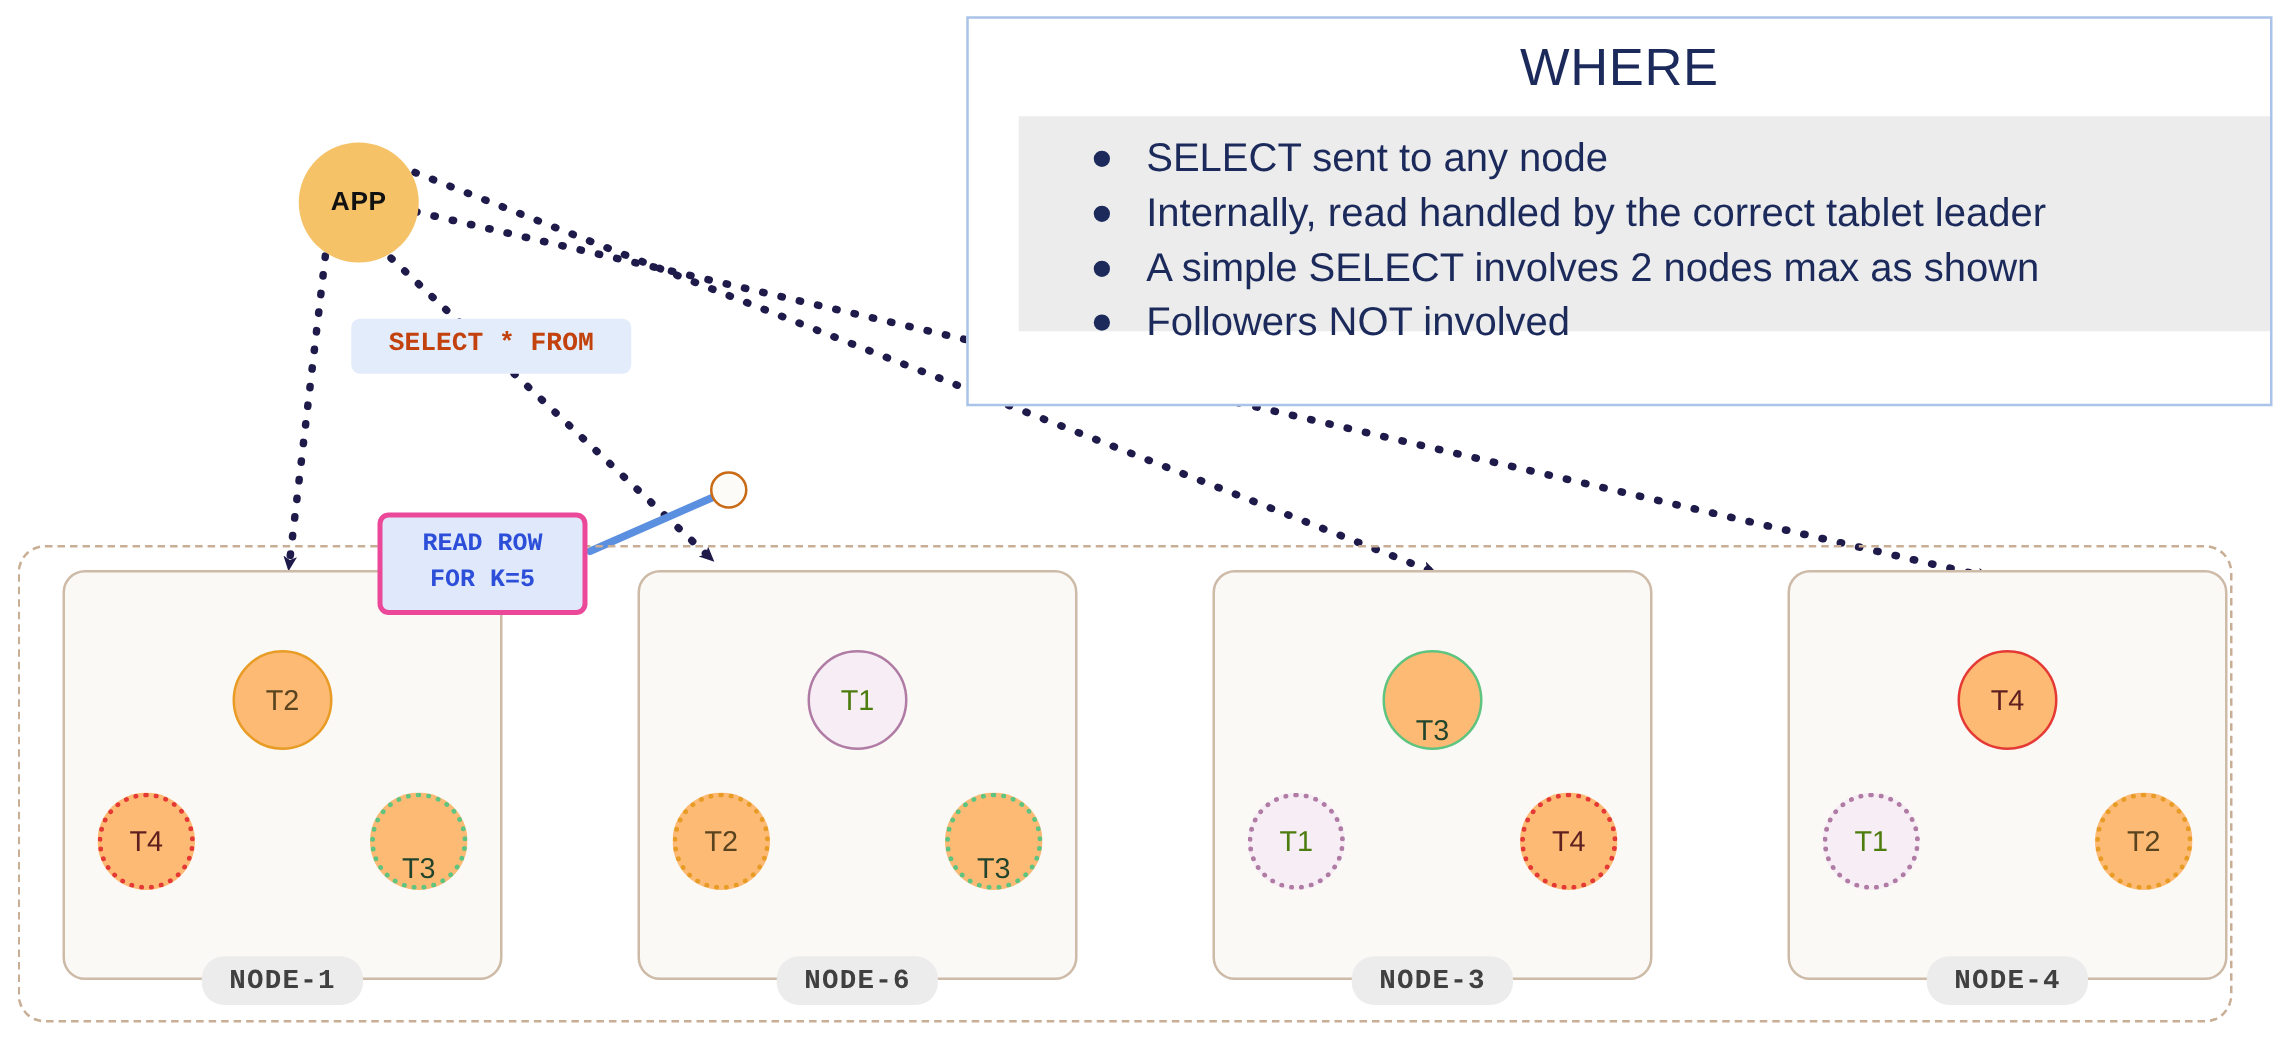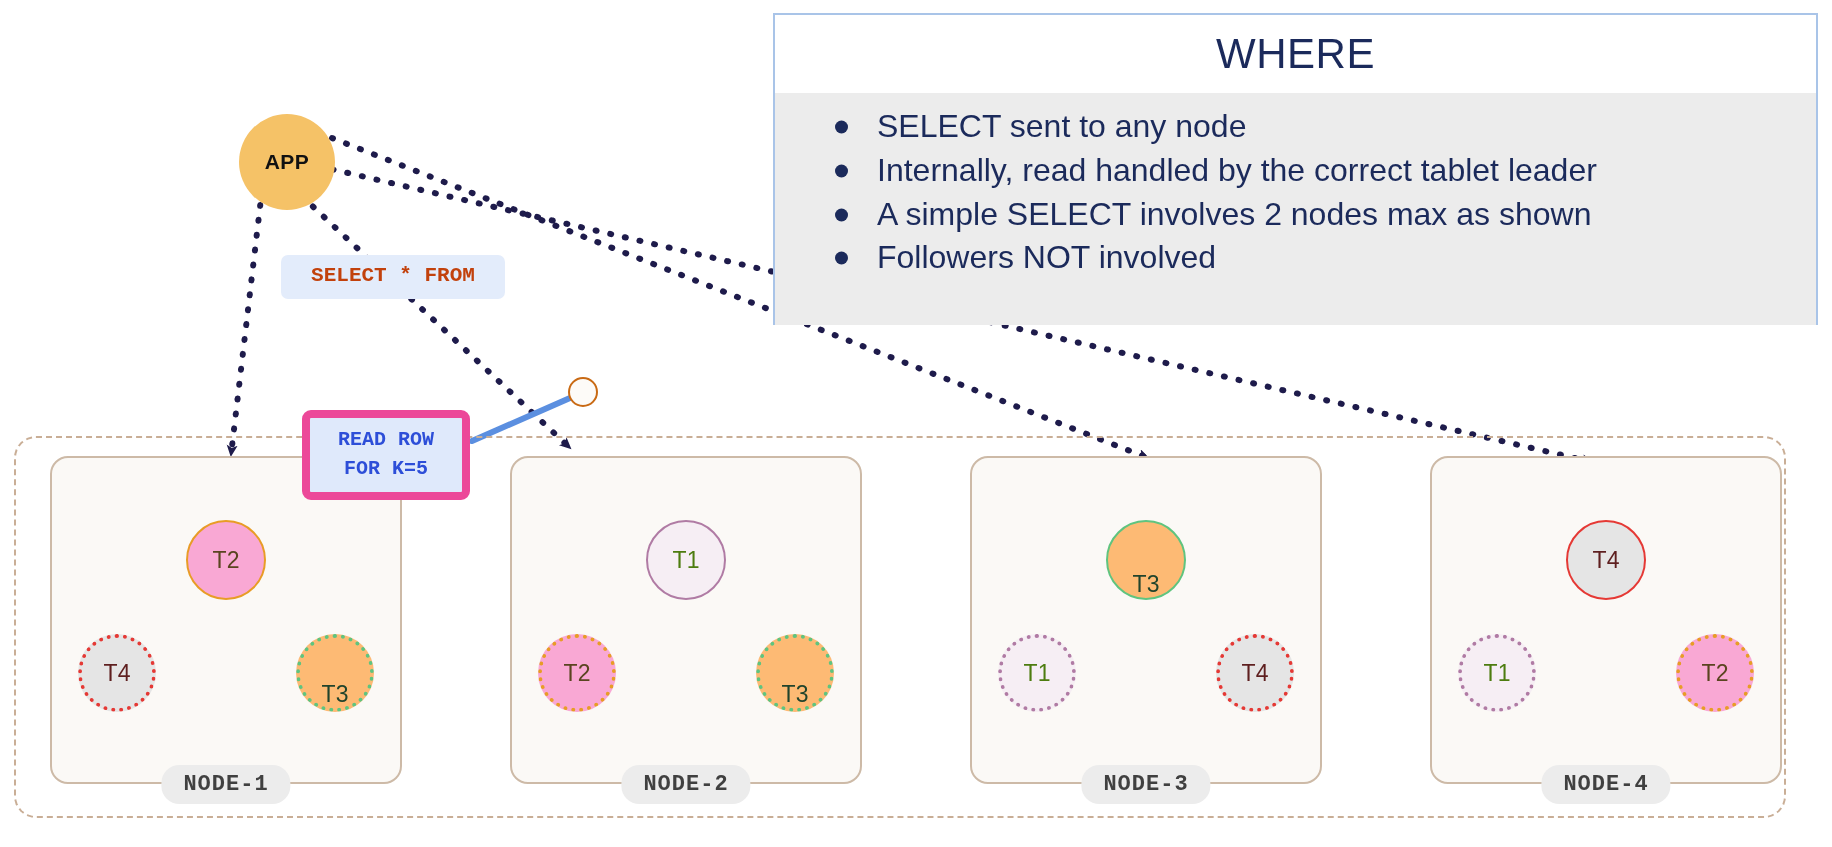--- a/index.html
+++ b/index.html
@@ -24,21 +24,21 @@
   
   #reads-panel{
     position:absolute;left:773px;top:13px;width:1045px;height:312px;
     border:2px solid #a9c4e8;background:#ffffff;box-sizing:border-box;
   }
   #reads-title{
     height:78px;line-height:78px;text-align:center;
     font-size:42px;color:#1b2a5b;font-weight:400;letter-spacing:.5px;
   }
   #reads-body{
-    background:#ececec;height:232px;padding:10px 0 0 0;box-sizing:border-box;
+    background:#ececec;height:172px;padding:10px 0 0 0;box-sizing:border-box;margin-left:40px;
   }
   #reads-body ul{margin:0;padding:2px 0 0 52px;list-style:none;}
   #reads-body li{
     font-size:32px;color:#1b2a5b;line-height:1.37;
     position:relative;padding-left:50px;white-space:nowrap;
   }
   #reads-body li .bullet{
     position:absolute;left:8px;top:50%;transform:translateY(-50%);
     width:13px;height:13px;border-radius:50%;background:#1b2a5b;display:block;
   }
@@ -82,33 +82,33 @@
 
   
   .tablet{
     position:absolute;border-radius:50%;
     display:flex;align-items:center;justify-content:center;
     font-size:23px;box-sizing:border-box;
   }
   .tablet.leader{width:80px;height:80px;border-width:2.5px;border-style:solid;}
   .tablet.follower{width:78px;height:78px;border-width:4px;border-style:dotted;}
 
-  .t-orange{background:#f9a8d4;border-color:#e89c26;color:#5a4420;}
+  .t-orange{background:#fdba74;border-color:#e89c26;color:#5a4420;}
   .t-purple{background:#f6eef4;border-color:#b07ba4;color:#4d7c0f;}
   .t-green{background:#fdba74;border-color:#5fc47f;color:#21442c;align-items:flex-end;}
-  .t-red{background:#e5e5e5;border-color:#e53935;color:#5e1f1f;text-align:center;}
+  .t-red{background:#fdba74;border-color:#e53935;color:#5e1f1f;text-align:center;}
 
   .slot-top{left:50%;transform:translateX(-50%);top:62px;}
   .slot-bl{left:26px;top:176px;}
   .slot-br{right:26px;top:176px;}
 
   
   #read-callout{
     position:absolute;left:302px;top:410px;width:168px;
-    background:#dfe9fb;border:8px solid #ec4899;border-radius:9px;
+    background:#dfe9fb;border:4px solid #ec4899;border-radius:9px;
     font-family:"Liberation Mono", monospace;font-weight:bold;font-size:20px;
     color:#2d4ed8;text-align:center;line-height:1.45;padding:7px 0 9px;
     box-sizing:border-box;z-index:6;
   }
 
   
   #entry-port{
     position:absolute;left:568px;top:377px;width:30px;height:30px;
     border-radius:50%;background:#fdfbf8;border:2.5px solid #c96a14;
     box-sizing:border-box;z-index:5;
@@ -192,21 +192,21 @@
   <div class="node" id="node-2">
     <div class="tablet leader t-purple slot-top">
       <span>T1</span>
     </div>
     <div class="tablet follower t-orange slot-bl">
       <span>T2</span>
     </div>
     <div class="tablet follower t-green slot-br">
       <span>T3</span>
     </div>
-    <div class="node-label">NODE-2</div>
+    <div class="node-label">NODE-6</div>
   </div>
 
   <div class="node" id="node-3">
     <div class="tablet leader t-green slot-top">
       <span>T3</span>
     </div>
     <div class="tablet follower t-purple slot-bl">
       <span>T1</span>
     </div>
     <div class="tablet follower t-red slot-br">

